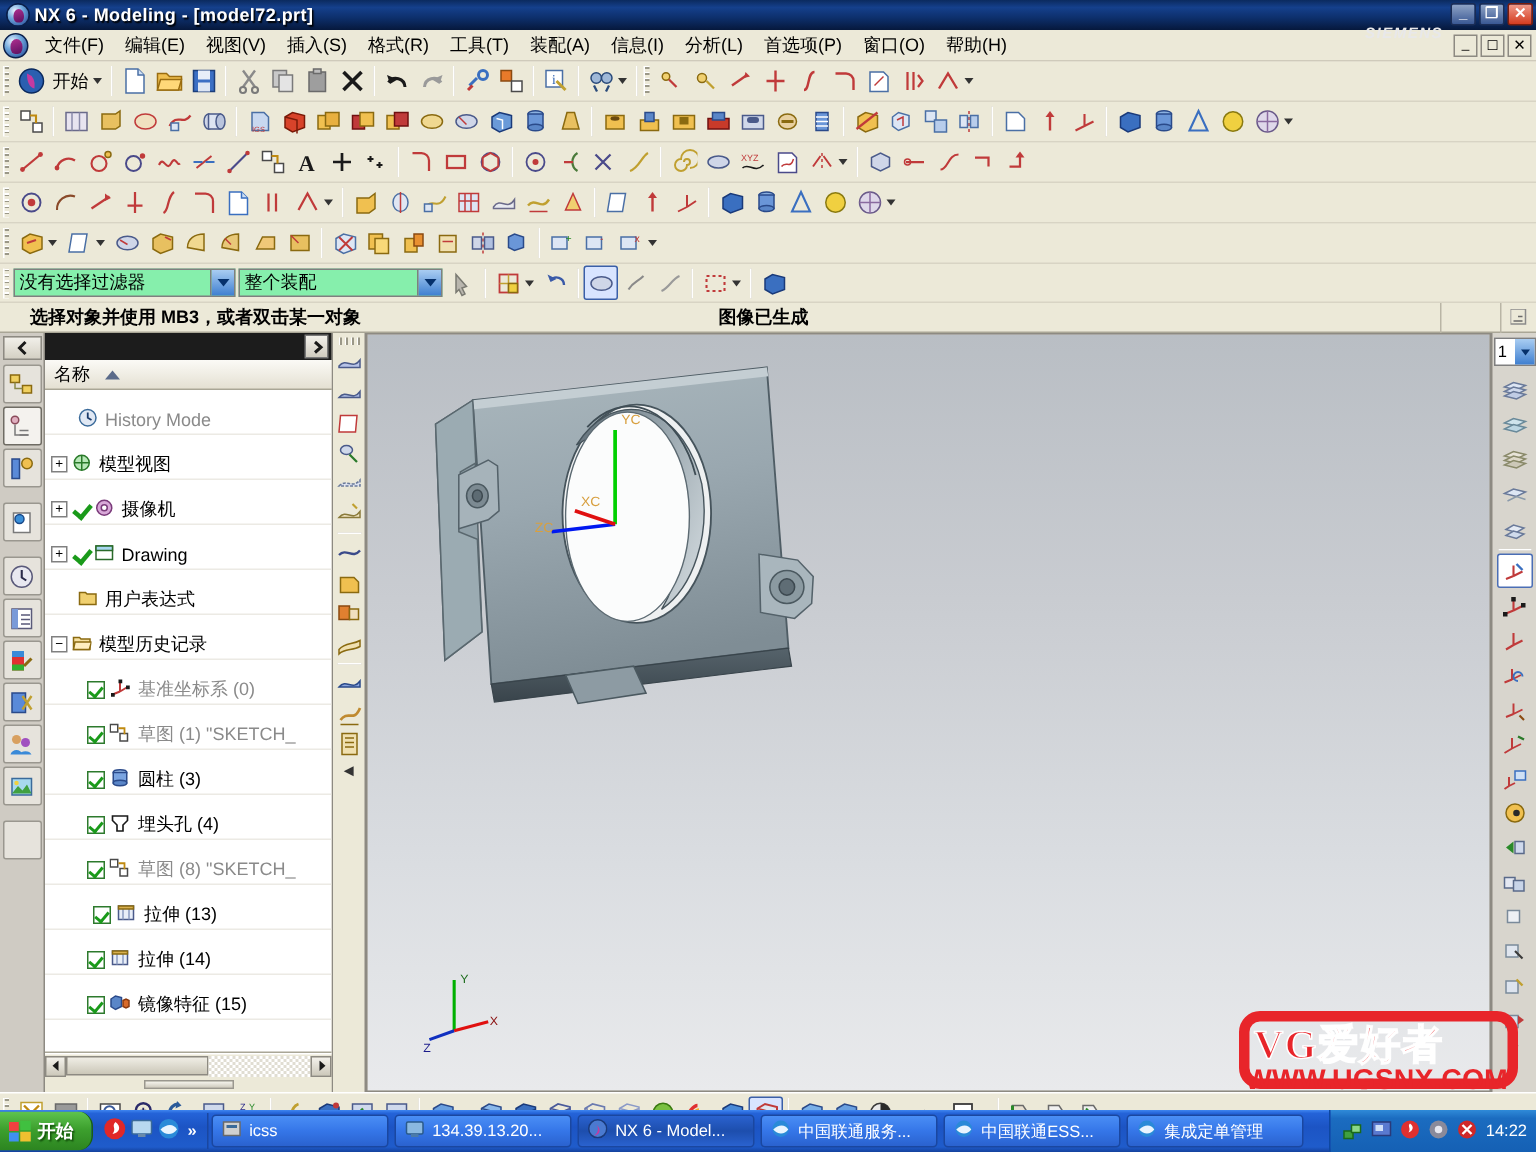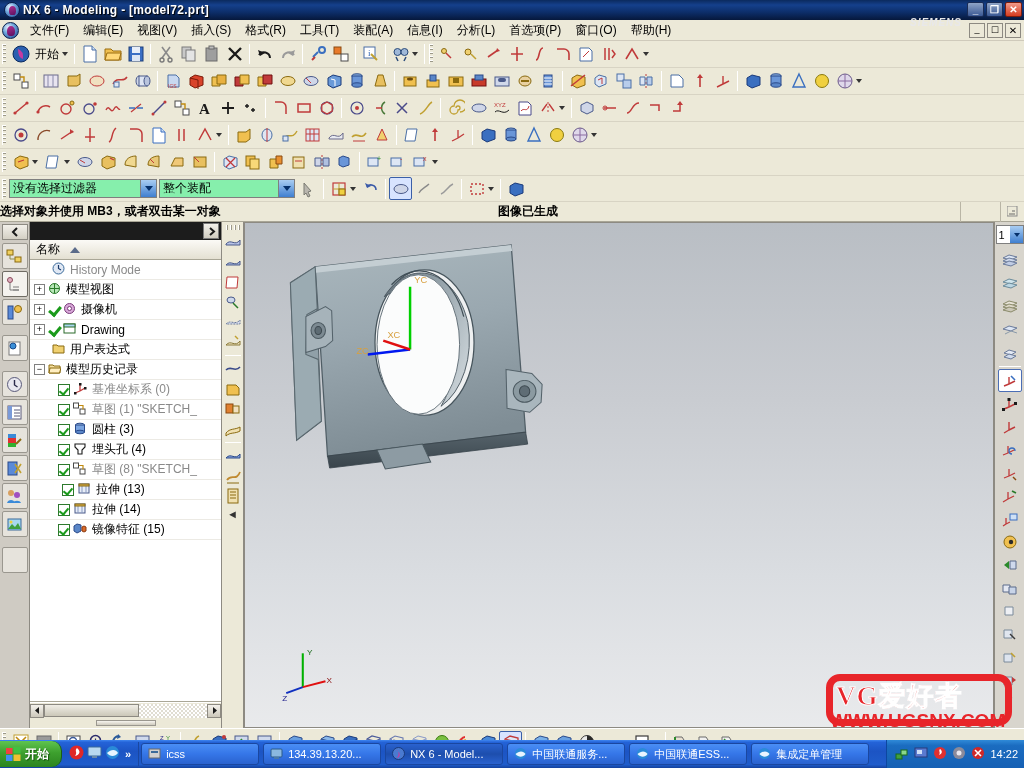--- a/index.html
+++ b/index.html
@@ -114,22 +114,22 @@
   .combo .cb-arrow::after {
     content:""; width:0;height:0;border-left:4px solid transparent;border-right:4px solid transparent;border-top:5px solid #05306b;
   }
 
   
   .cuebar {
     height: 20px; background:#ece9d8; display:flex; align-items:center;
     border-bottom:1px solid #a9a696; font-size:12px; font-weight:bold;
     position:relative;
   }
-  .cuebar .cue-text { padding-left:0; }
-  .cuebar .cue-mid { position:absolute; left:498px; font-weight:bold; }
+  .cuebar .cue-text { padding-left:20px; }
+  .cuebar .cue-mid { position:absolute; left:479px; font-weight:bold; }
   .cuebar .cue-cell { position:absolute; height:20px; border-left:1px solid #b9b5a5; }
 
   
   .main { display:flex; height:506px; background:#d4d0c8; }
 
   
   .resbar {
     width: 30px; background:#cfcbc3; border-right:1px solid #8d8a82;
     display:flex; flex-direction:column; align-items:center; padding-top:2px;
   }
@@ -159,21 +159,21 @@
     border-bottom:1px solid #a9a696; display:flex; align-items:center;
     font-size:12px; padding-left:6px; gap:10px;
   }
   .tri-up { width:0;height:0;border-left:5px solid transparent;border-right:5px solid transparent;border-bottom:6px solid #5b6b8a;}
   .nav-tree {
     flex:1; background:#fff; overflow:hidden; position:relative;
     border-bottom:1px solid #a9a696;
   }
   .tnode {
     height:20px; display:flex; align-items:center; font-size:12px;
-    border-bottom:1px solid #eceae4; white-space:nowrap;
+    border-bottom:1px solid #eceae4; white-space:nowrap;margin-top:10px;
   }
   .tnode .exp {
     width:11px;height:11px; border:1px solid #808080; background:#fff;
     font-size:9px; line-height:9px; text-align:center; color:#000; margin-right:3px;
     flex:0 0 auto;
   }
   .tnode .spacer { width:11px; margin-right:3px; flex:0 0 auto; }
   .tnode .chk {
     width:12px;height:12px;border:1px solid #2d7a2d;background:#fff;margin-right:3px;
     position:relative; flex:0 0 auto;

